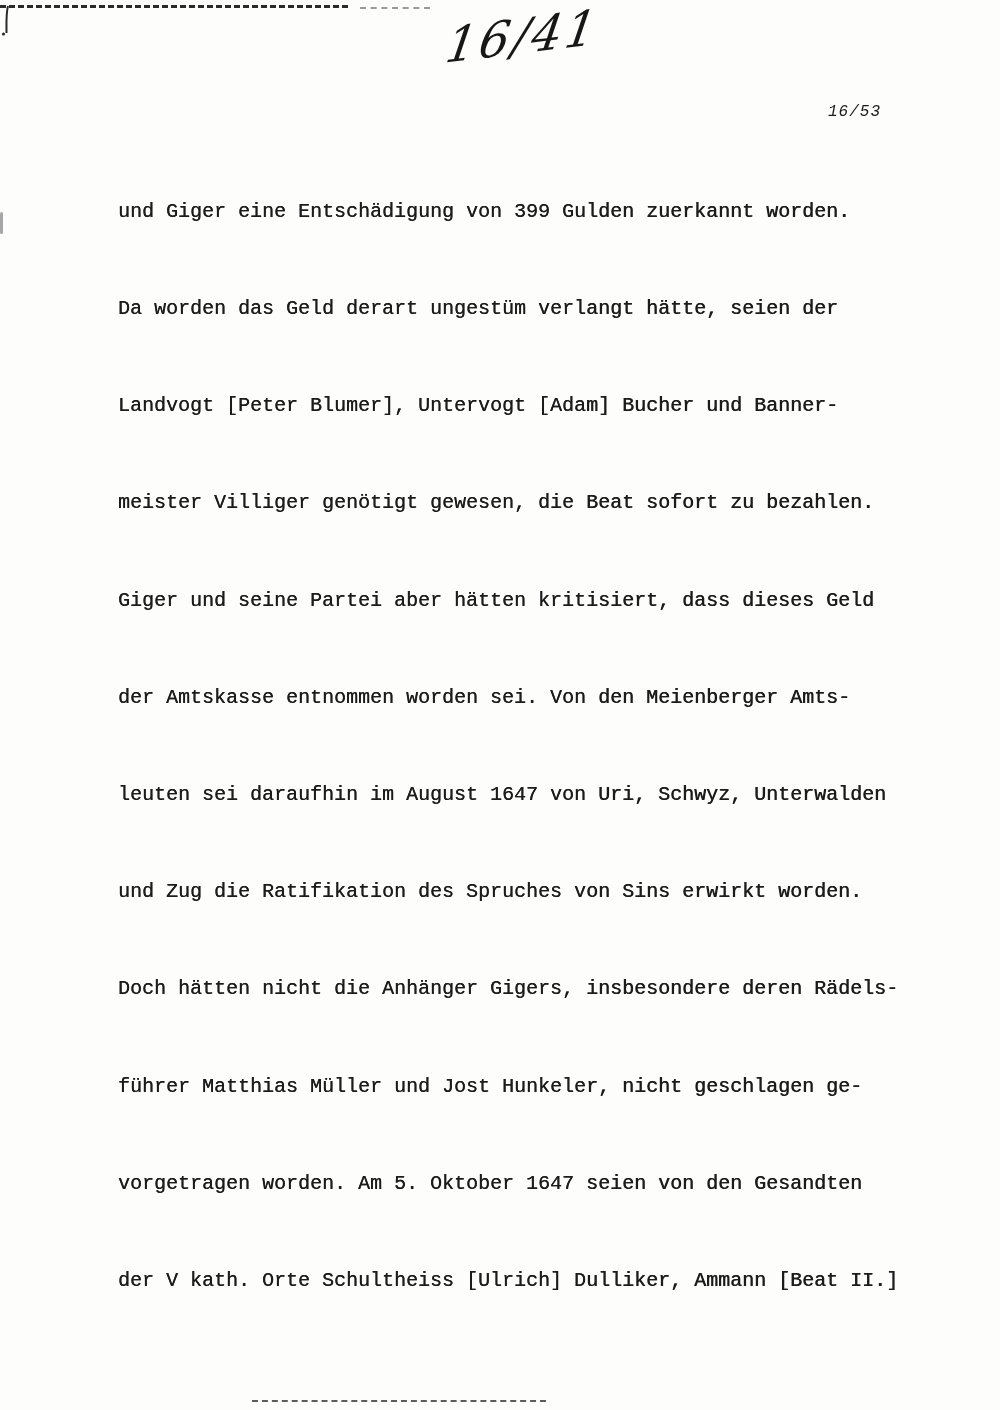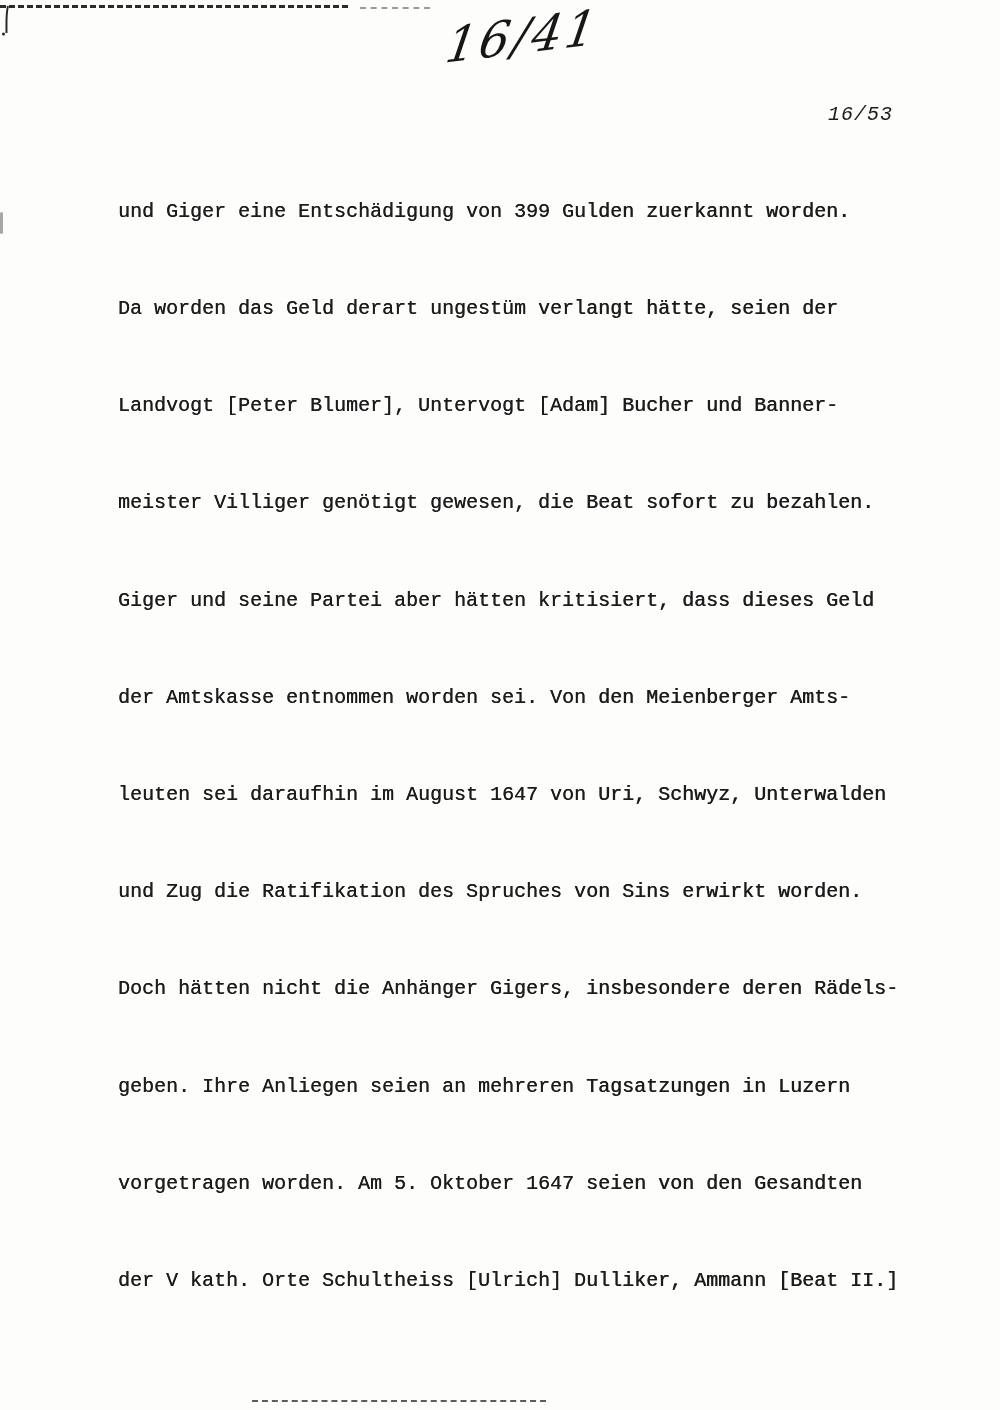--- a/index.html
+++ b/index.html
@@ -42,21 +42,21 @@
     font-size:48px;
     font-weight:500;
     color:#171717;
     letter-spacing:3px;
     transform:rotate(-7deg) skewX(-16deg);
     white-space:pre;
   }
   
   .page-number {
     position:absolute; left:828px; top:103px;
-    font-size:20px;
+    font-size:16px;
     font-style:italic;
     color:#1c1c1c;
     letter-spacing:1px;
   }
   
   .body-text {
     position:absolute; left:118px; top:131px;
     font-size:20px;
     line-height:32.4px;
     color:#1c1c1c;
@@ -88,21 +88,21 @@
   <div class="body-text">
     <div class="line">und Giger eine Entschädigung von 399 Gulden zuerkannt worden.</div>
     <div class="line">Da worden das Geld derart ungestüm verlangt hätte, seien der</div>
     <div class="line">Landvogt [Peter Blumer], Untervogt [Adam] Bucher und Banner-</div>
     <div class="line">meister Villiger genötigt gewesen, die Beat sofort zu bezahlen.</div>
     <div class="line">Giger und seine Partei aber hätten kritisiert, dass dieses Geld</div>
     <div class="line">der Amtskasse entnommen worden sei. Von den Meienberger Amts-</div>
     <div class="line">leuten sei daraufhin im August 1647 von Uri, Schwyz, Unterwalden</div>
     <div class="line">und Zug die Ratifikation des Spruches von Sins erwirkt worden.</div>
     <div class="line">Doch hätten nicht die Anhänger Gigers, insbesondere deren Rädels-</div>
-    <div class="line">geben. Ihre Anliegen seien an mehreren Tagsatzungen in Luzern</div>
+    <div class="line">führer Matthias Müller und Jost Hunkeler, nicht geschlagen ge-</div>
     <div class="line">vorgetragen worden. Am 5. Oktober 1647 seien von den Gesandten</div>
     <div class="line">der V kath. Orte Schultheiss [Ulrich] Dulliker, Ammann [Beat II.]</div>
     
     
     
     
     
     
     
     

